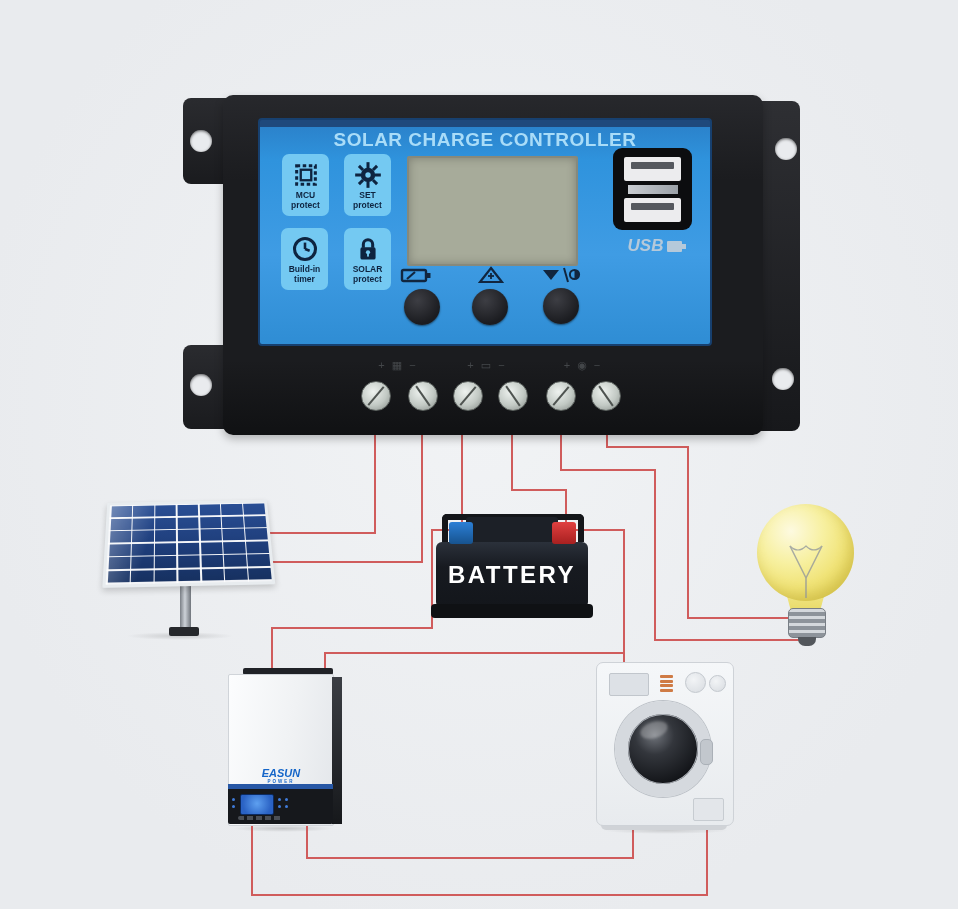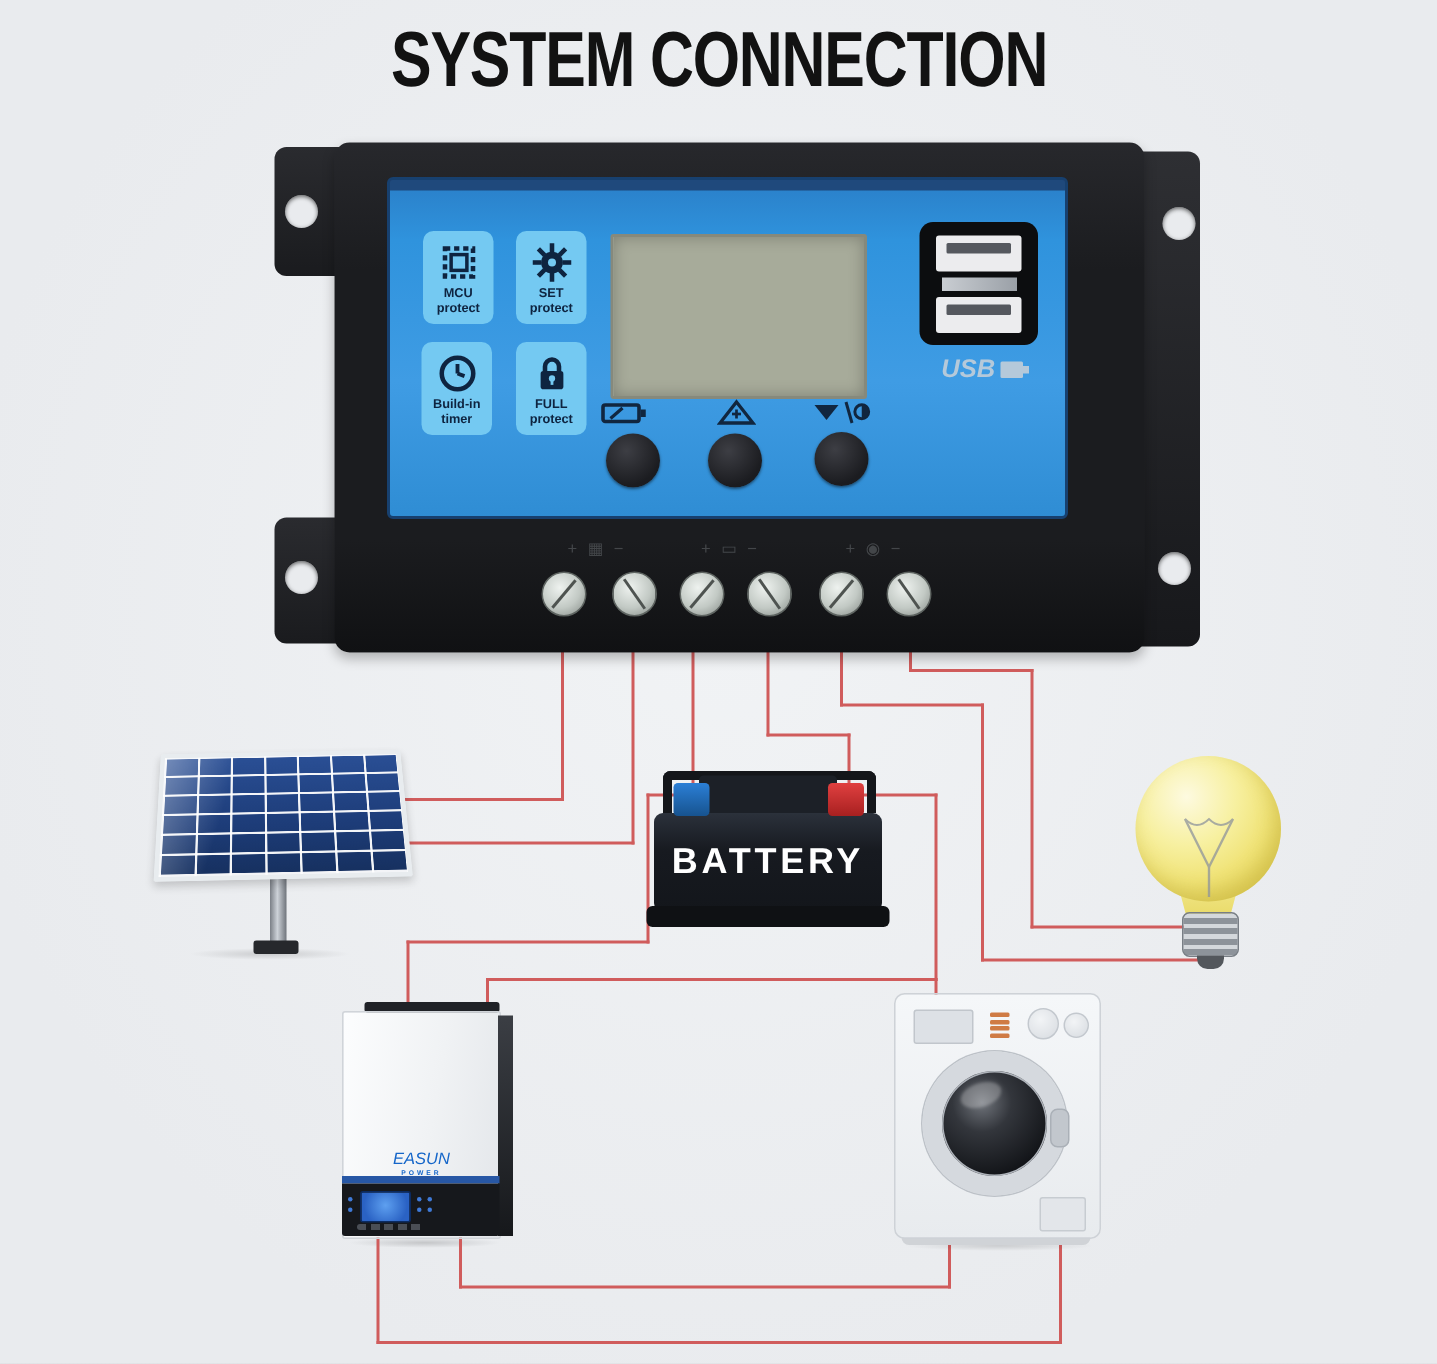--- a/index.html
+++ b/index.html
@@ -106,21 +106,21 @@
   .inv-side{position:absolute;left:332px;top:677px;width:10px;height:147px;z-index:2;
       background:linear-gradient(180deg,#3b3e44,#16181b);}
   .inv-stripe{position:absolute;left:228px;top:784px;width:105px;height:5px;background:#2757a5;z-index:3;}
   .inv-bottom{position:absolute;left:228px;top:789px;width:105px;height:35px;background:#16181c;z-index:3;border-radius:0 0 2px 2px;}
   .inv-screen{position:absolute;left:12px;top:5px;width:32px;height:19px;border-radius:2px;
       background:radial-gradient(circle at 50% 45%,#5ea0f0,#2a62c4 75%);border:1px solid #0b2a60;}
   .inv-dot{position:absolute;width:3px;height:3px;border-radius:50%;background:#3f7ad8;}
   .inv-btnrow{position:absolute;left:10px;top:27px;width:44px;height:4px;border-radius:2px;
       background:repeating-linear-gradient(90deg,#4a4e55 0 6px,#16181c 6px 9px);}
   .inv-logo{position:absolute;left:250px;top:768px;width:62px;text-align:center;z-index:3;line-height:1;}
-  .inv-logo .brand{font-size:11px;font-weight:400;font-style:italic;color:var(--logo-blue);letter-spacing:0;}
+  .inv-logo .brand{font-size:11px;font-weight:700;font-style:italic;color:var(--logo-blue);letter-spacing:0;}
   .inv-logo .brand-sub{font-size:4.5px;font-weight:bold;letter-spacing:2px;color:var(--logo-blue);margin-top:1px;}
   .inv-shadow{position:absolute;left:232px;top:825px;width:102px;height:7px;border-radius:50%;
       background:radial-gradient(ellipse,rgba(0,0,0,.16),rgba(0,0,0,0) 70%);}
 
   
   .wm-body{position:absolute;left:596px;top:662px;width:136px;height:162px;z-index:2;border-radius:7px;
       background:linear-gradient(180deg,#f5f7f9,#e8ebee);border:1px solid #ced2d7;}
   .wm-base{position:absolute;left:601px;top:821px;width:126px;height:9px;background:#d0d3d7;border-radius:0 0 5px 5px;z-index:2;}
   .wm-display{position:absolute;left:12px;top:10px;width:38px;height:21px;background:#dde1e6;border:1px solid #c1c6cc;border-radius:2px;}
   .wm-vent{position:absolute;left:63px;top:12px;display:flex;flex-direction:column;gap:1.5px;}
@@ -136,23 +136,20 @@
   .wm-handle{position:absolute;left:103px;top:76px;width:11px;height:24px;background:#c2c7cd;border-radius:5px;border:1px solid #aab0b7;}
   .wm-panel{position:absolute;left:96px;top:135px;width:29px;height:21px;background:#e3e6ea;border:1px solid #c7ccd1;border-radius:2px;}
   .wm-shadow{position:absolute;left:602px;top:827px;width:128px;height:7px;border-radius:50%;z-index:1;
       background:radial-gradient(ellipse,rgba(0,0,0,.13),rgba(0,0,0,0) 70%);}
 </style>
 </head>
 <body>
 
 <div class="stage">
 
-  <div class="main-title">
-    <span>SYSTEM CONNECTION</span>
-  </div>
 
   <div id="wires-layer">
       <div class="wire" style="left: 374px; top: 407px; width: 2px; height: 127px;"></div>
       <div class="wire" style="left: 257px; top: 532px; width: 119px; height: 2px;"></div>
       <div class="wire" style="left: 421px; top: 407px; width: 2px; height: 156px;"></div>
       <div class="wire" style="left: 265px; top: 561px; width: 158px; height: 2px;"></div>
       <div class="wire" style="left: 461px; top: 407px; width: 2px; height: 118px;"></div>
       <div class="wire" style="left: 511px; top: 407px; width: 2px; height: 84px;"></div>
       <div class="wire" style="left: 511px; top: 489px; width: 56px; height: 2px;"></div>
       <div class="wire" style="left: 565px; top: 489px; width: 2px; height: 34px;"></div>
@@ -185,20 +182,21 @@
     <div class="ctl-ear ear-tl"></div>
     <div class="ctl-ear ear-bl"></div>
     <div class="ctl-ear ear-r"></div>
     <div class="ctl-body"></div>
     <div class="ctl-hole" style="left:7px;top:35px;"></div>
     <div class="ctl-hole" style="left:7px;top:279px;"></div>
     <div class="ctl-hole" style="left:592px;top:43px;"></div>
     <div class="ctl-hole" style="left:589px;top:273px;"></div>
 
     <div class="ctl-panel">
+      <div class="panel-title">SOLAR CHARGE CONTROLLER</div>
 
       <div class="tile" style="left:22px;top:34px;">
         <span class="t-icon">
           <svg width="28" height="28" viewBox="0 0 24 24">
               <rect x="4" y="4" width="16" height="16" fill="none" stroke="#0e2440" stroke-width="2.6" stroke-dasharray="3 2.2"></rect>
               <rect x="7.5" y="7.5" width="9" height="9" fill="none" stroke="#0e2440" stroke-width="2"></rect>
             </svg>
         </span>
         <span class="t-label">MCU
 protect</span>
@@ -240,21 +238,21 @@
       </div>
       <div class="tile" style="left:84px;top:108px;">
         <span class="t-icon">
           <svg width="28" height="28" viewBox="0 0 24 24">
               <path d="M8,11 V8 a4,4 0 0 1 8,0 V11" fill="none" stroke="#0e2440" stroke-width="2.6"></path>
               <rect x="5.5" y="10.5" width="13" height="10.5" rx="1.6" fill="#0e2440"></rect>
               <circle cx="12" cy="14.8" r="1.8" fill="#74c9f2"></circle>
               <rect x="11.2" y="15.3" width="1.6" height="3.2" fill="#74c9f2"></rect>
             </svg>
         </span>
-        <span class="t-label">FULL
+        <span class="t-label">SOLAR
 protect</span>
       </div>
 
       <div class="lcd"></div>
 
       <div class="usb-port">
         <div class="usb-rec"></div>
         <div class="usb-tongue"></div>
         <div class="usb-rec"></div>
       </div>

